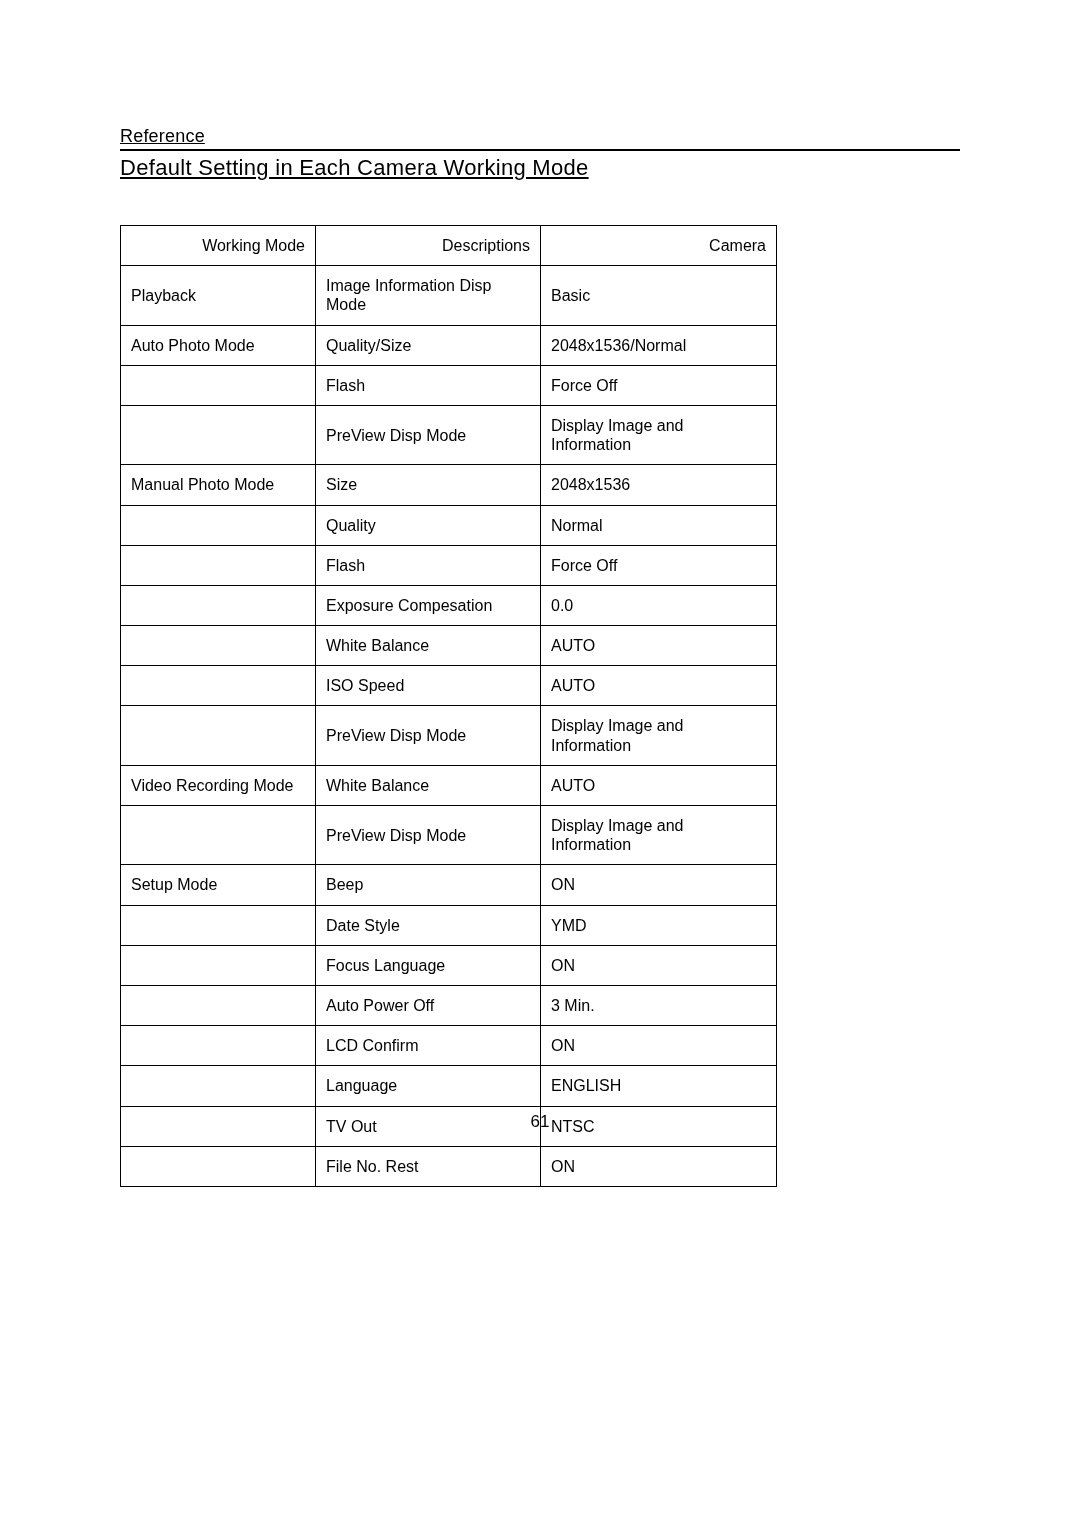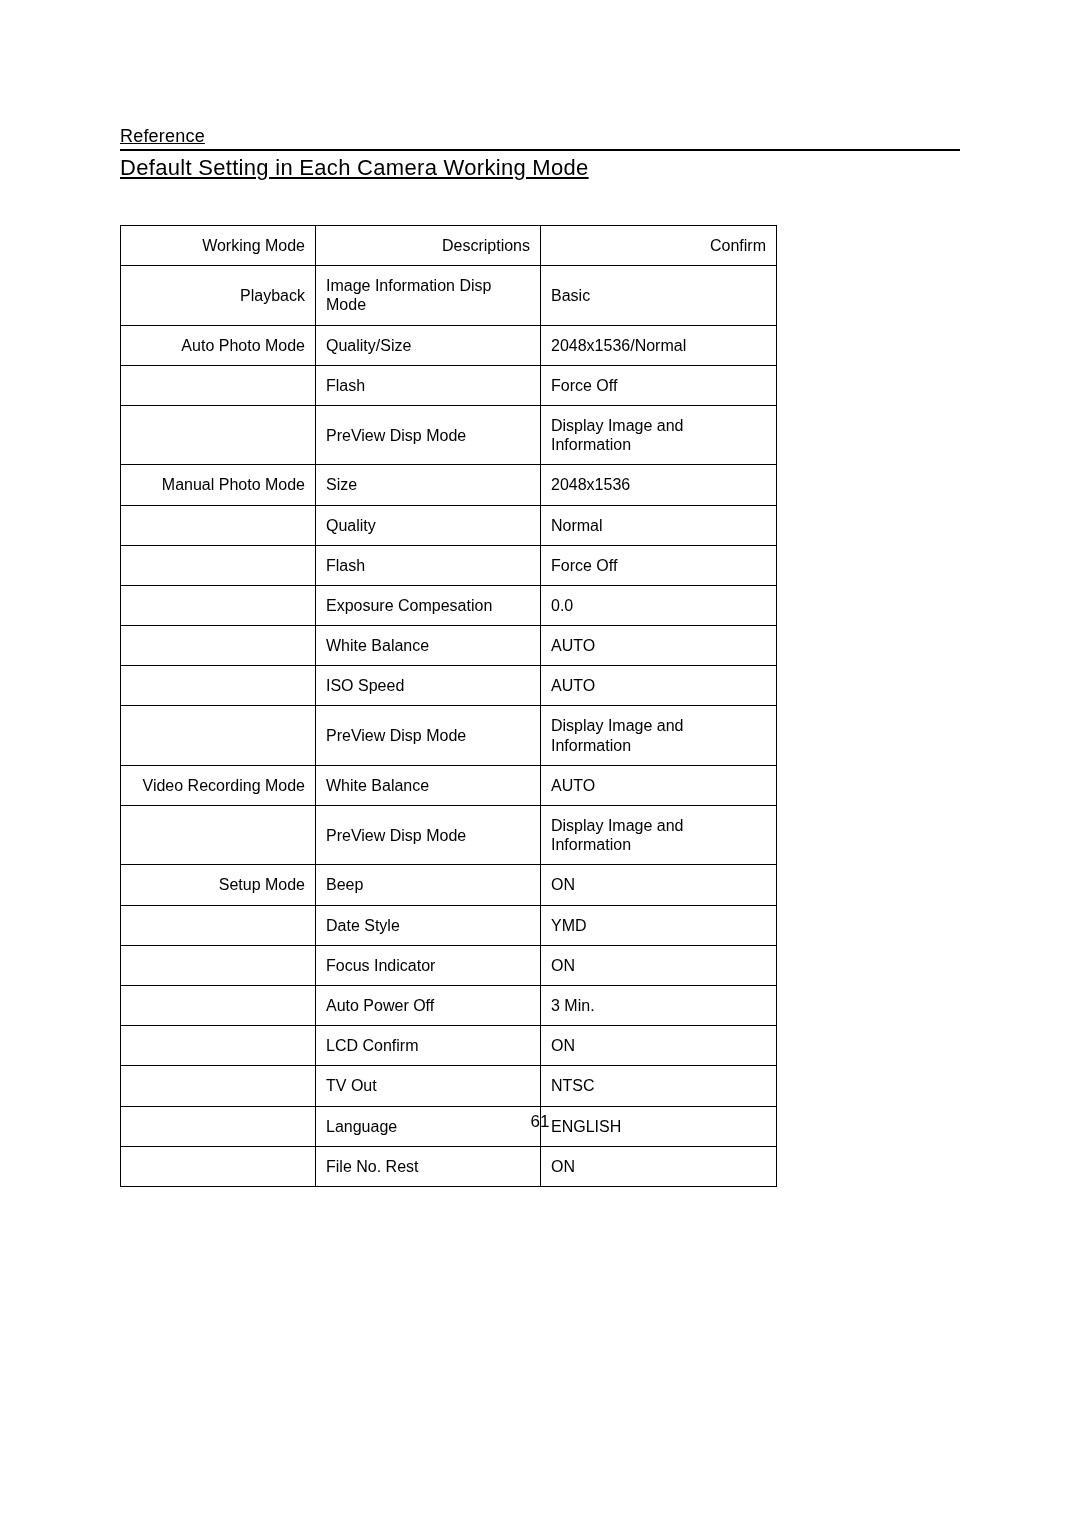--- a/index.html
+++ b/index.html
@@ -51,21 +51,21 @@
     vertical-align: middle;
     font-weight: normal;
   }
   table.settings th {
     text-align: right;
   }
   table.settings td {
     text-align: left;
   }
   table.settings td.mode {
-    text-align: right;
+    text-align: left;
   }
   .page-number {
     position: absolute;
     left: 0;
     right: 0;
     bottom: 330px;
     text-align: center;
     font-size: 17px;
   }
 </style>
@@ -81,21 +81,21 @@
   <table class="settings">
     <colgroup>
       <col class="c1">
         <col class="c2">
         <col class="c3">
     </colgroup>
     <thead>
       <tr>
         <th>Working Mode</th>
         <th>Descriptions</th>
-        <th>Confirm</th>
+        <th>Camera</th>
       </tr>
     </thead>
     <tbody id="settings-body">
     <tr>
           <td class="mode">Playback</td>
           <td>Image Information Disp Mode</td>
           <td>Basic</td>
         </tr>
         <tr>
           <td class="mode">Auto Photo Mode</td>
@@ -162,45 +162,45 @@
           <td>Beep</td>
           <td>ON</td>
         </tr>
         <tr>
           <td class="mode"></td>
           <td>Date Style</td>
           <td>YMD</td>
         </tr>
         <tr>
           <td class="mode"></td>
-          <td>Focus Indicator</td>
+          <td>Focus Language</td>
           <td>ON</td>
         </tr>
         <tr>
           <td class="mode"></td>
           <td>Auto Power Off</td>
           <td>3 Min.</td>
         </tr>
         <tr>
           <td class="mode"></td>
           <td>LCD Confirm</td>
           <td>ON</td>
         </tr>
         <tr>
           <td class="mode"></td>
+          <td>Language</td>
+          <td>ENGLISH</td>
+        </tr>
+        <tr>
+          <td class="mode"></td>
           <td>TV Out</td>
           <td>NTSC</td>
         </tr>
         <tr>
           <td class="mode"></td>
-          <td>Language</td>
-          <td>ENGLISH</td>
-        </tr>
-        <tr>
-          <td class="mode"></td>
           <td>File No. Rest</td>
           <td>ON</td>
         </tr>
       </tbody>
   </table>
 
   <div class="page-number">61</div>
 </div>
 
 </body></html>

